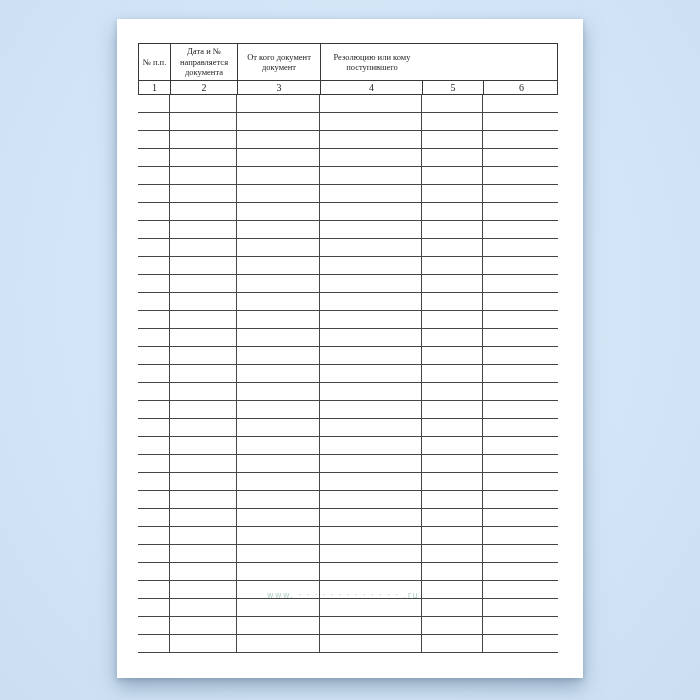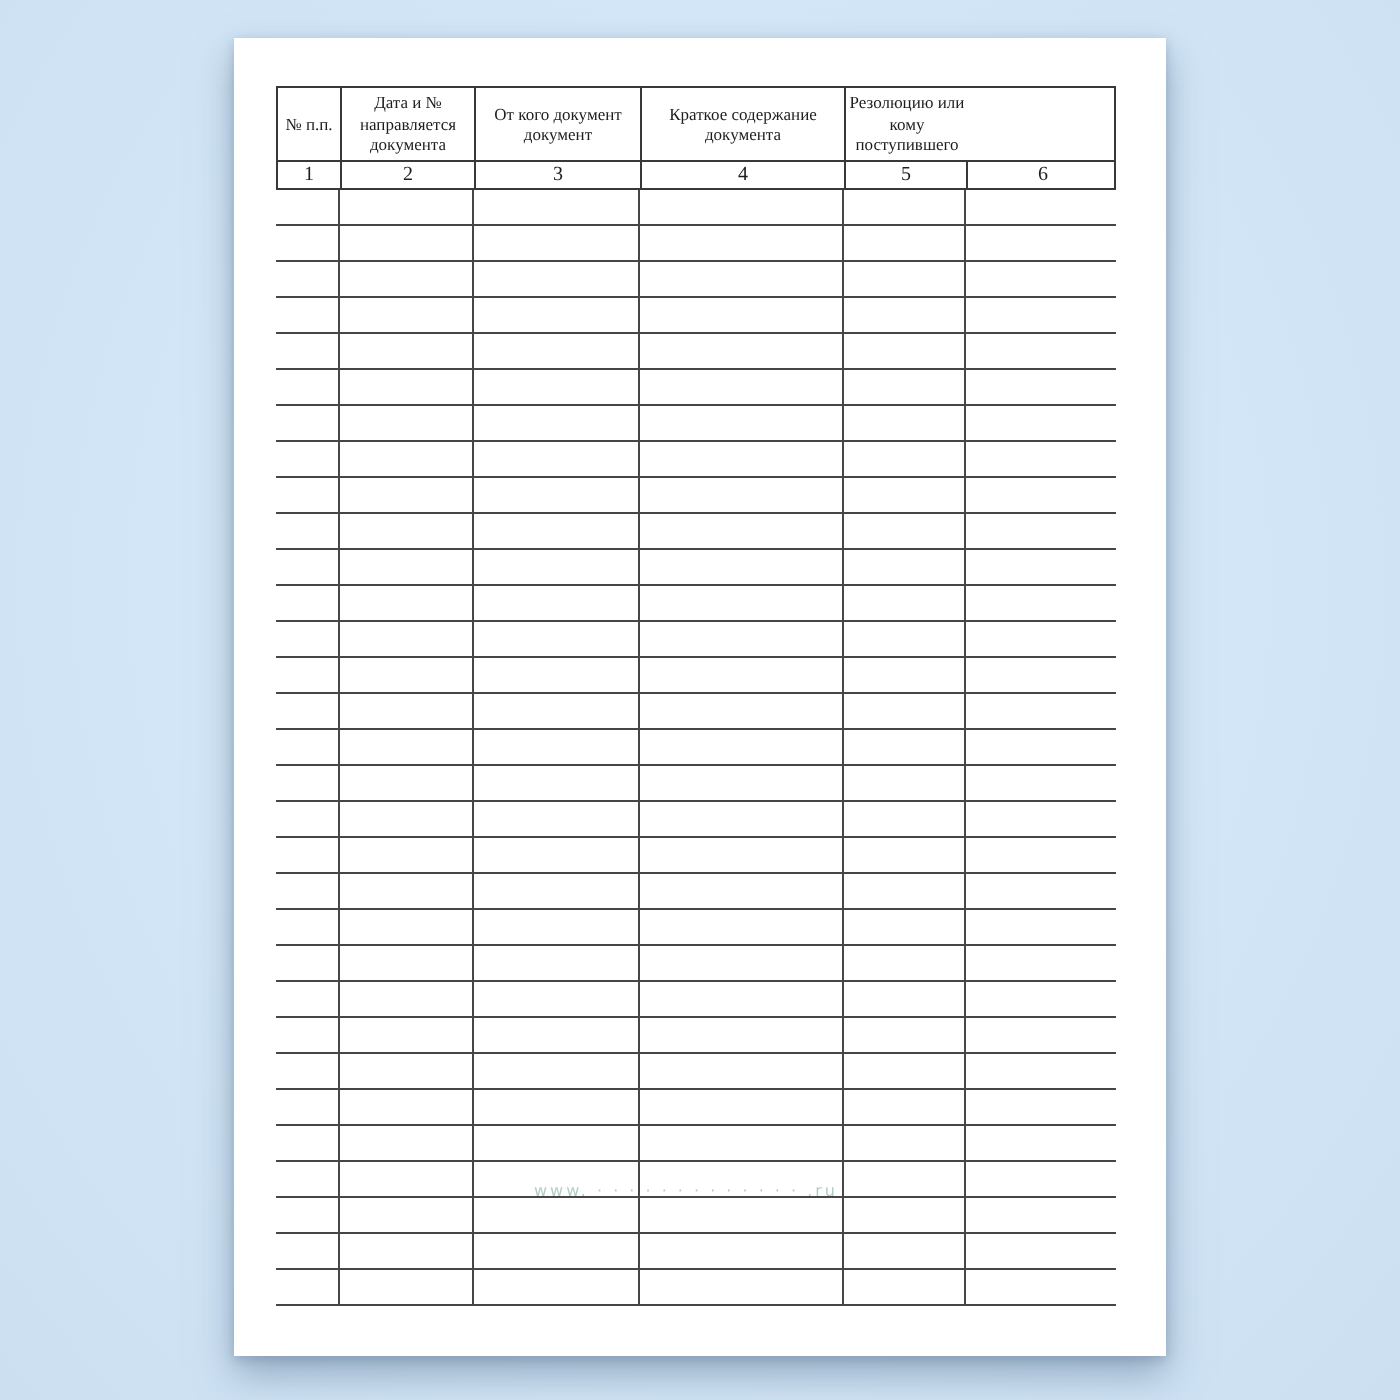--- a/index.html
+++ b/index.html
@@ -87,23 +87,20 @@
           <div class="hcell">
             <span>№ п.п.</span>
           </div>
           <div class="hcell">
             <span>Дата и № направляется документа</span>
           </div>
           <div class="hcell">
             <span>От кого документ документ</span>
           </div>
           <div class="hcell">
-            <span>Краткое содержание документа</span>
-          </div>
-          <div class="hcell">
             <span>Резолюцию или кому поступившего</span>
           </div>
         </div>
       <div class="grid numrow">
           <div class="ncell">1</div>
           <div class="ncell">2</div>
           <div class="ncell">3</div>
           <div class="ncell">4</div>
           <div class="ncell">5</div>
           <div class="ncell">6</div>

